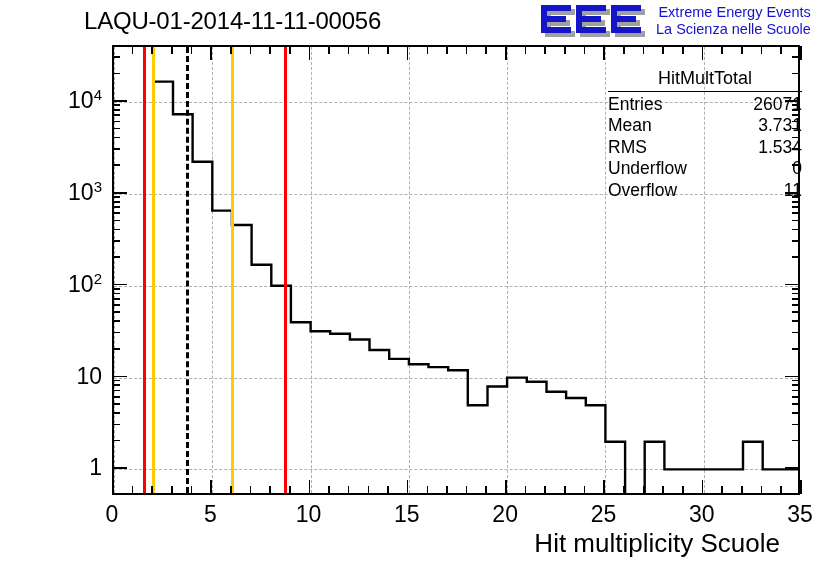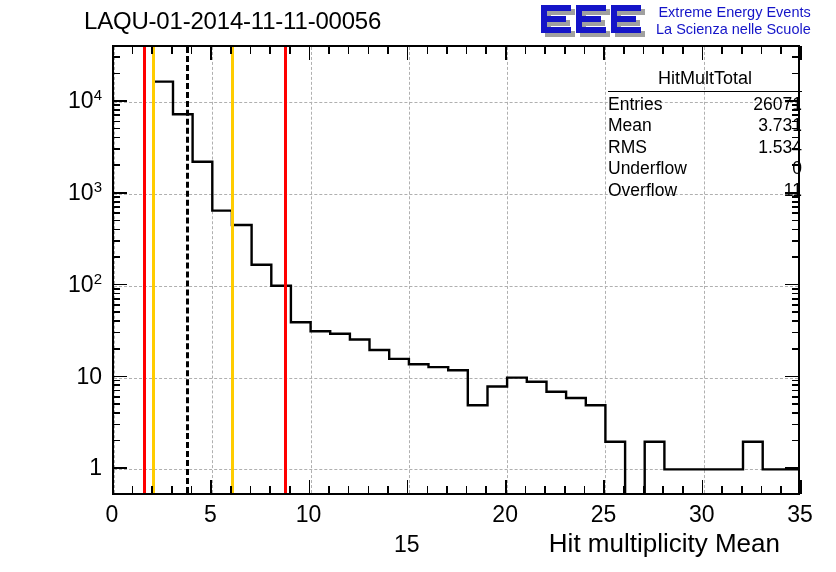--- a/index.html
+++ b/index.html
@@ -215,21 +215,21 @@
       <div class="tick tick-xt" style="left: 741.029px; top: 46px; height: 8px;"></div>
       <div class="tick tick-x" style="left: 760.686px; top: 486px; height: 8px;"></div>
       <div class="tick tick-xt" style="left: 760.686px; top: 46px; height: 8px;"></div>
       <div class="tick tick-x" style="left: 780.343px; top: 486px; height: 8px;"></div>
       <div class="tick tick-xt" style="left: 780.343px; top: 46px; height: 8px;"></div>
       <div class="tick tick-x" style="left: 800px; top: 480px; height: 14px;"></div>
       <div class="tick tick-xt" style="left: 800px; top: 46px; height: 14px;"></div>
       <div class="xlab" style="left: 112px; top: 501px;">0</div>
       <div class="xlab" style="left: 210.286px; top: 501px;">5</div>
       <div class="xlab" style="left: 308.571px; top: 501px;">10</div>
-      <div class="xlab" style="left: 406.857px; top: 501px; margin-top: 30px;">15</div>
+      <div class="xlab" style="left: 406.857px; top: 501px;">15</div>
       <div class="xlab" style="left: 505.143px; top: 501px;">20</div>
       <div class="xlab" style="left: 603.429px; top: 501px;">25</div>
       <div class="xlab" style="left: 701.714px; top: 501px;">30</div>
       <div class="xlab" style="left: 800px; top: 501px;">35</div>
       <div class="tick tick-y" style="left: 113px; top: 467.372px; width: 14px;"></div>
       <div class="tick" style="left: 785px; top: 467.372px; width: 14px; height: 1.6px;"></div>
       <div class="tick tick-y" style="left: 113px; top: 439.744px; width: 7px;"></div>
       <div class="tick" style="left: 792px; top: 439.744px; width: 7px; height: 1.6px;"></div>
       <div class="tick tick-y" style="left: 113px; top: 423.582px; width: 7px;"></div>
       <div class="tick" style="left: 792px; top: 423.582px; width: 7px; height: 1.6px;"></div>
@@ -307,21 +307,21 @@
       <div class="tick" style="left: 792px; top: 56.4667px; width: 7px; height: 1.6px;"></div>
       <div class="tick tick-y" style="left: 113px; top: 45px; width: 7px;"></div>
       <div class="tick" style="left: 792px; top: 45px; width: 7px; height: 1.6px;"></div>
       <div class="ylab" style="left: 0px; width: 102px; top: 467.372px;">1</div>
       <div class="ylab" style="left: 0px; width: 102px; top: 375.593px;">10</div>
       <div class="ylab" style="left: 0px; width: 102px; top: 283.814px;">10<sup>2</sup></div>
       <div class="ylab" style="left: 0px; width: 102px; top: 192.035px;">10<sup>3</sup></div>
       <div class="ylab" style="left: 0px; width: 102px; top: 100.256px;">10<sup>4</sup></div>
     </div>
 
-  <div class="xtitle">Hit multiplicity Mean</div>
+  <div class="xtitle">Hit multiplicity Scuole</div>
 
   <div class="stats">
     <div class="stats-title">HitMultTotal</div>
     <div id="stats-rows">
         <div class="stats-row">
           <span class="k">Entries</span>
           <span class="v">26071</span>
         </div>
         <div class="stats-row">
           <span class="k">Mean</span>

